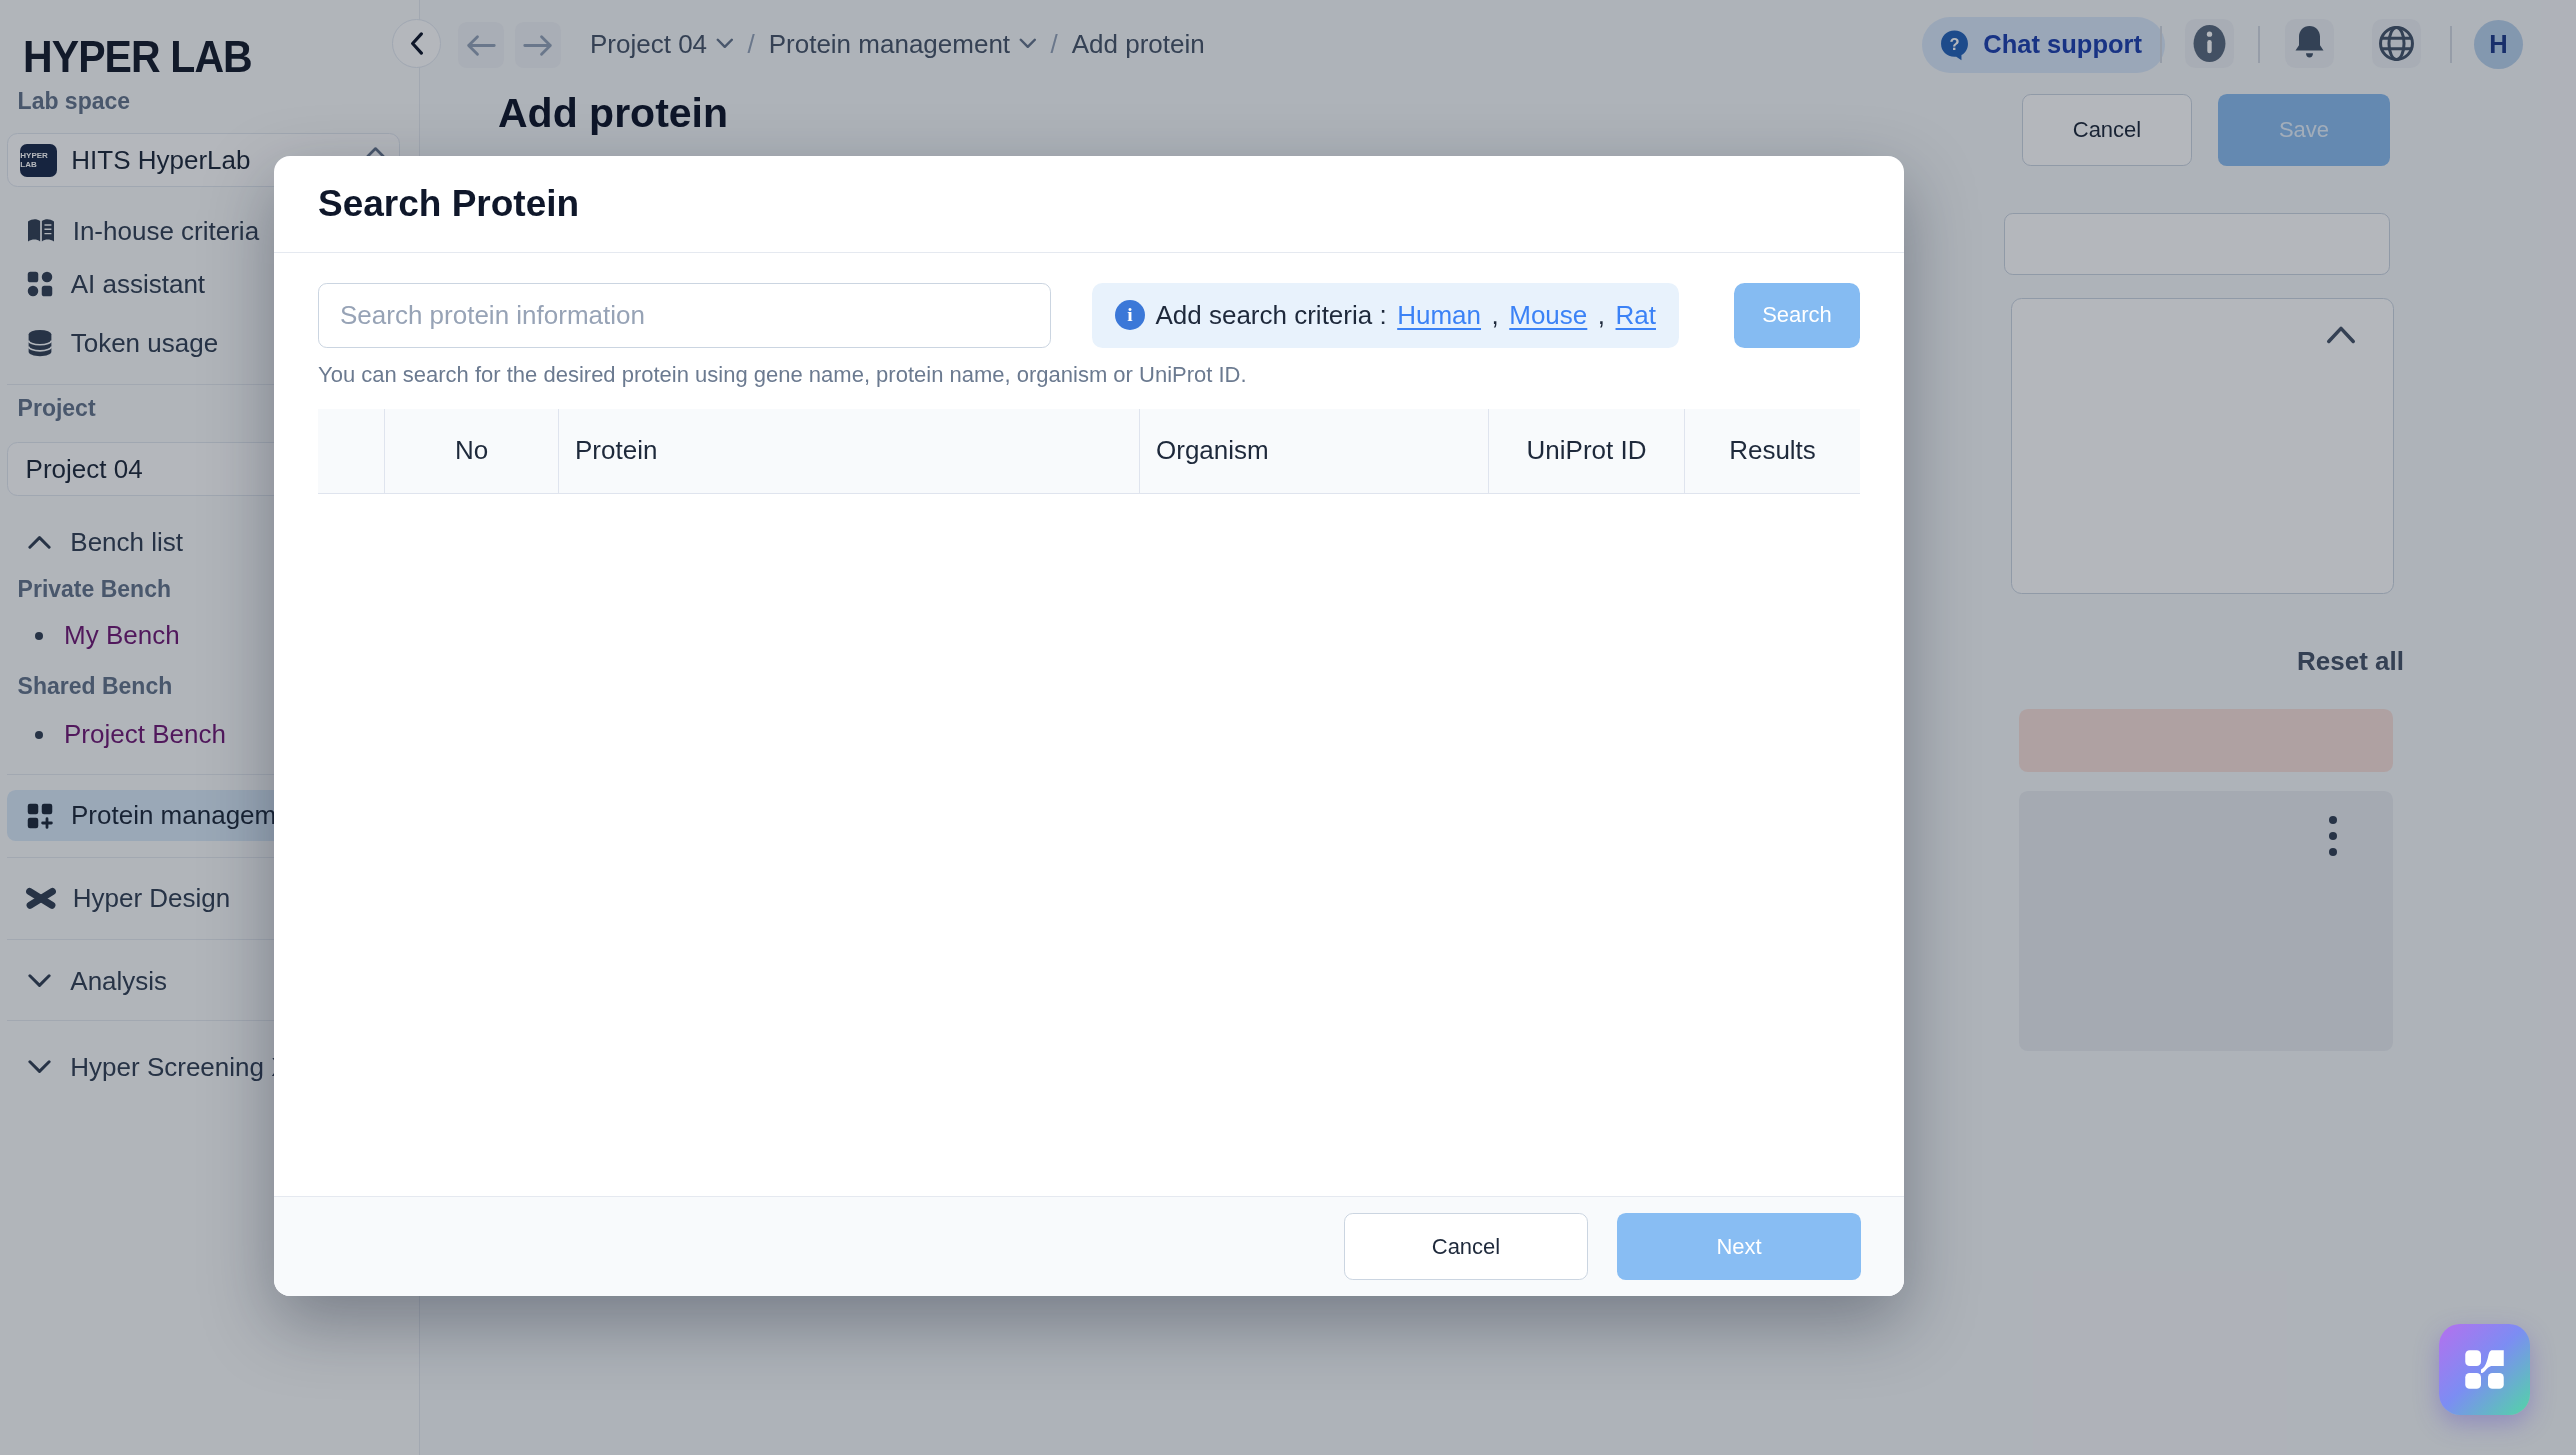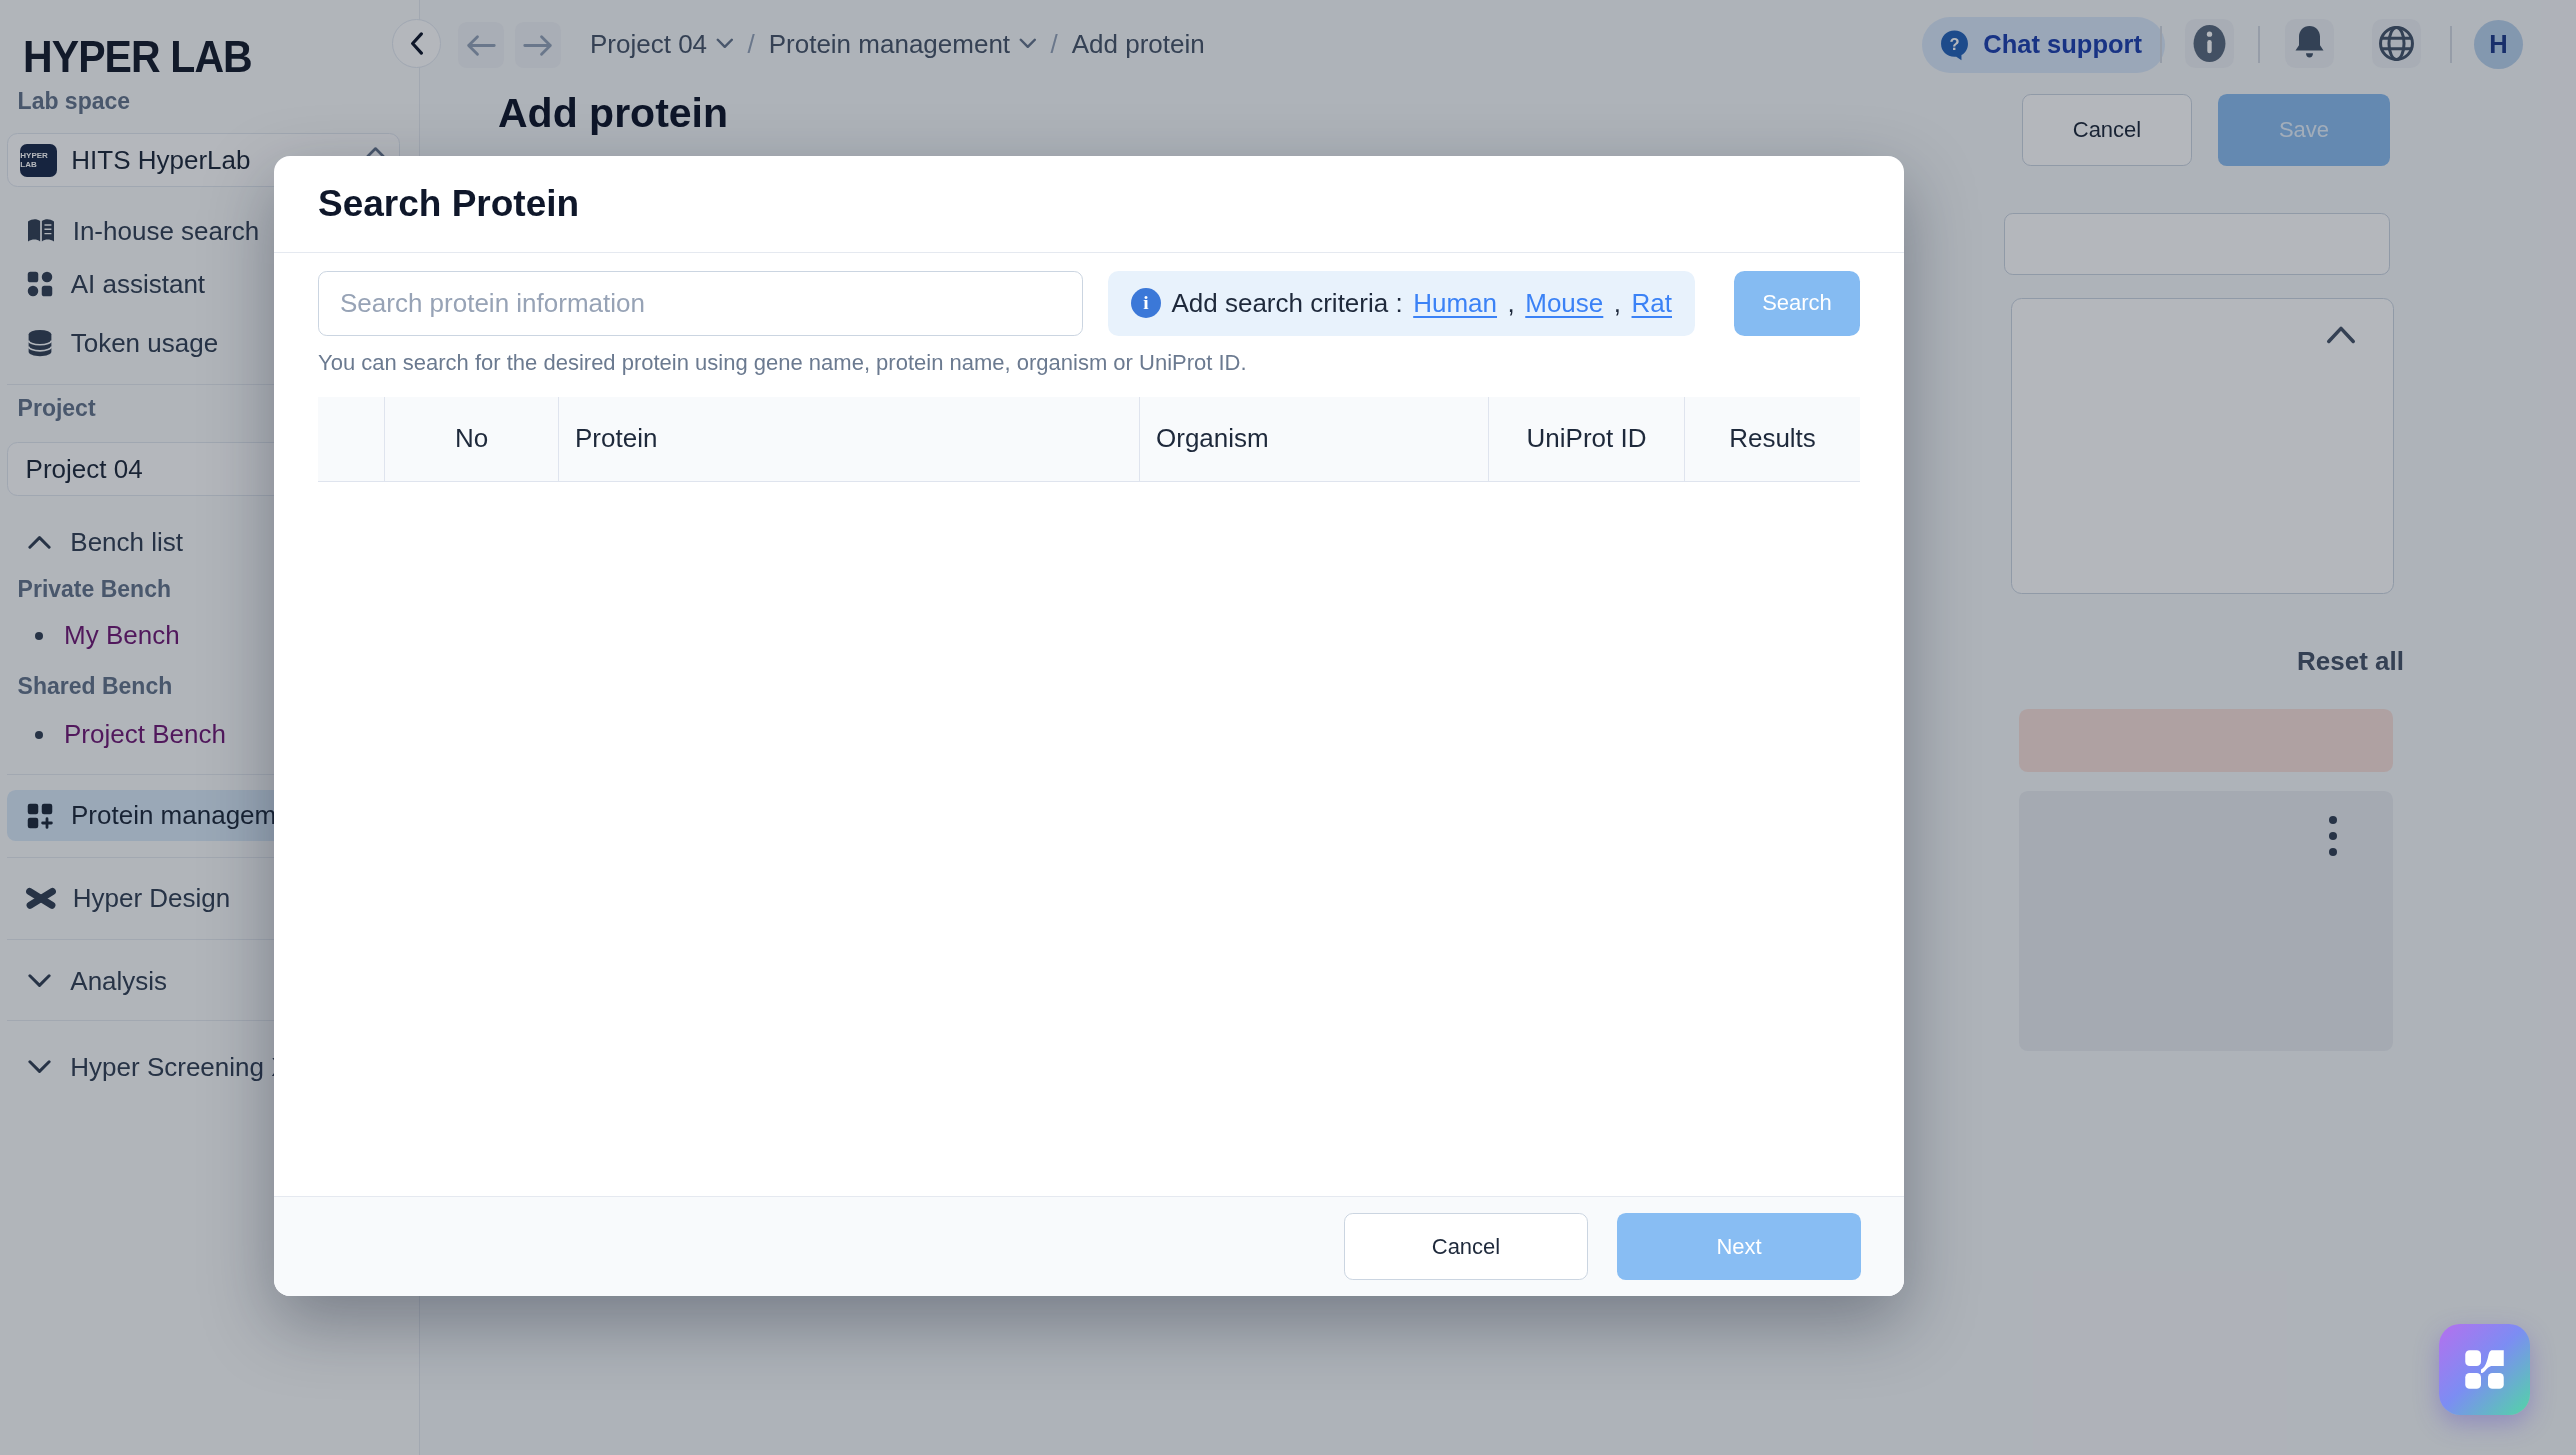--- a/index.html
+++ b/index.html
@@ -51,21 +51,21 @@
   .dots-v { position:absolute; left:310px; top:24.6px; display:flex; flex-direction:column; gap:8px; align-items:center; }
   .dots-v i { width:8px; height:8px; border-radius:50%; background:#334155; }
 
   
   .overlay { position:absolute; inset:0; background:rgba(13,21,38,0.31); z-index:10; }
   .modal { position:absolute; left:274px; top:156px; width:1630px; height:1140px; background:#FFFFFF; border-radius:16px; box-shadow:0 26px 70px rgba(15,23,42,0.35); z-index:20; overflow:hidden; }
   .modal-header { height:97px; border-bottom:1.8px solid #E5E9F0; display:flex; align-items:center; padding-left:44px; }
   .modal-title { font-size:37px; font-weight:700; color:#0F172A; }
   .modal-close { position:absolute; left:1938px; top:24.6px; width:46px; height:46px; border:3.5px solid #4A8FE8; border-radius:10.5px; background:#FFFFFF; display:flex; align-items:center; justify-content:center; }
   .modal-body { padding:17.6px 44px 0 44px; }
-  .search-row { display:flex; align-items:flex-start; margin-top:0; }
+  .search-row { display:flex; align-items:flex-start; margin-top:12px;gap:16px; }
   .search-input { flex:1; height:65px; border:1.8px solid #CBD5E1; border-radius:8.8px; font-size:26px; color:#1E293B; padding:0 21px; outline:none; font-family:"Liberation Sans", sans-serif; background:#FFFFFF; }
   .search-input::placeholder { color:#97A3B6; }
   .criteria-pill { margin-left:24.6px; height:65px; background:#E8F2FC; border-radius:10.5px; display:flex; align-items:center; gap:10.5px; padding:0 23px; font-size:26px; color:#1E293B; white-space:nowrap; }
   .criteria-pill a { color:#3B82F6; text-decoration:underline; text-underline-offset:4.4px; }
   .info-badge { width:30px; height:30px; border-radius:50%; background:#3B78D8; color:#FFFFFF; font-size:19.3px; font-weight:700; display:flex; align-items:center; justify-content:center; font-family:"Liberation Serif", serif; }
   .search-btn { margin-left:39px; width:126px; height:65px; background:#85BBF2; color:#FFFFFF; border-radius:10.5px; }
   .helper-text { margin-top:14px; font-size:22px; color:#6B7A90; }
   .tbl { margin-top:21px; }
   .tbl-head { display:flex; height:85px; background:#F8FAFC; border-bottom:1.8px solid #DFE4EE; }
   .th { display:flex; align-items:center; font-size:26px; font-weight:500; color:#1E293B; border-right:1.8px solid #DFE4EE; }
@@ -98,21 +98,21 @@
           <path d="M4 21 L13 30 L22 21" fill="none" stroke="#64748B" stroke-width="3" stroke-linecap="round" stroke-linejoin="round"></path>
         </svg>
     </div>
 
     <div class="nav-item" style="top:211px;">
       <svg width="30" height="26" viewBox="0 0 34 30">
           <path d="M2 4 C7 0.5 12 0.5 16 3.5 L16 27 C12 24 7 24 2 27 Z" fill="#334155"></path>
           <path d="M32 4 C27 0.5 22 0.5 18 3.5 L18 27 C22 24 27 24 32 27 Z" fill="#334155"></path>
           <path d="M21 8 H29 M21 13 H29 M21 18 H29" stroke="#FBFCFD" stroke-width="1.6"></path>
         </svg>
-      <span class="txt">In-house search</span>
+      <span class="txt">In-house criteria</span>
     </div>
 
     <div class="nav-item" style="top:264px;">
       <svg width="28" height="28" viewBox="0 0 32 32">
           <rect x="2" y="2" width="12" height="12" rx="3" fill="#334155"></rect>
           <circle cx="24" cy="8" r="6" fill="#334155"></circle>
           <circle cx="8" cy="24" r="6" fill="#334155"></circle>
           <rect x="18" y="18" width="12" height="12" rx="3" fill="#334155"></rect>
         </svg>
       <span class="txt">AI assistant</span>

